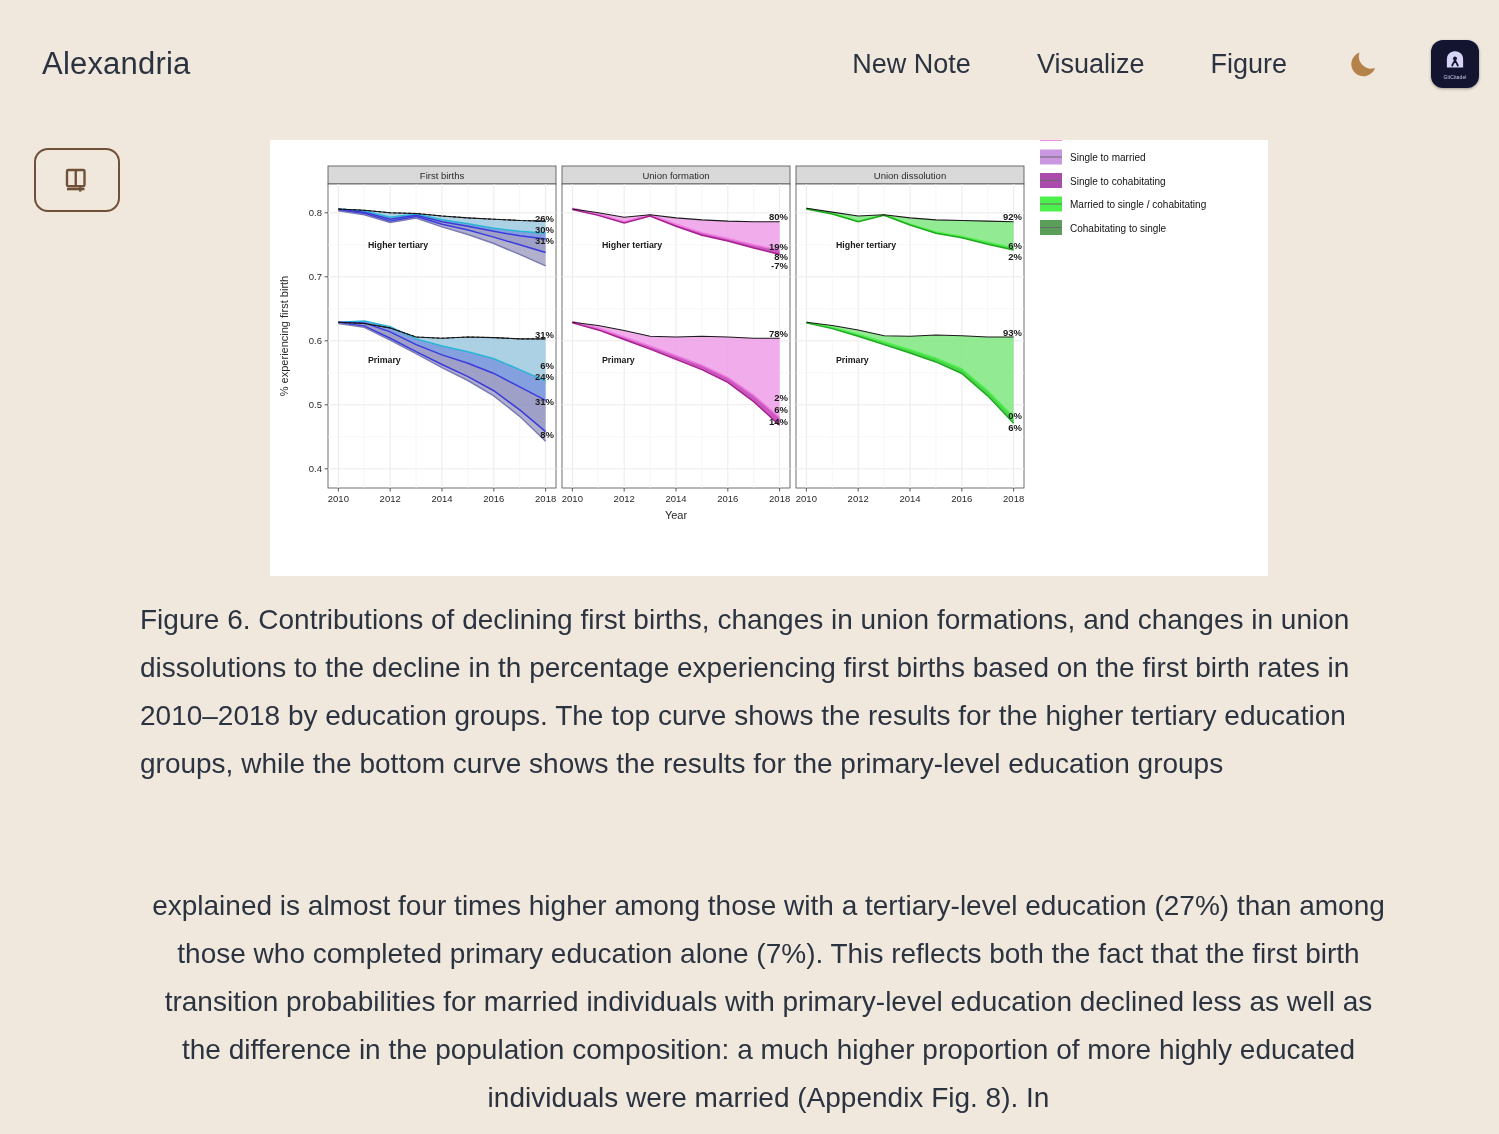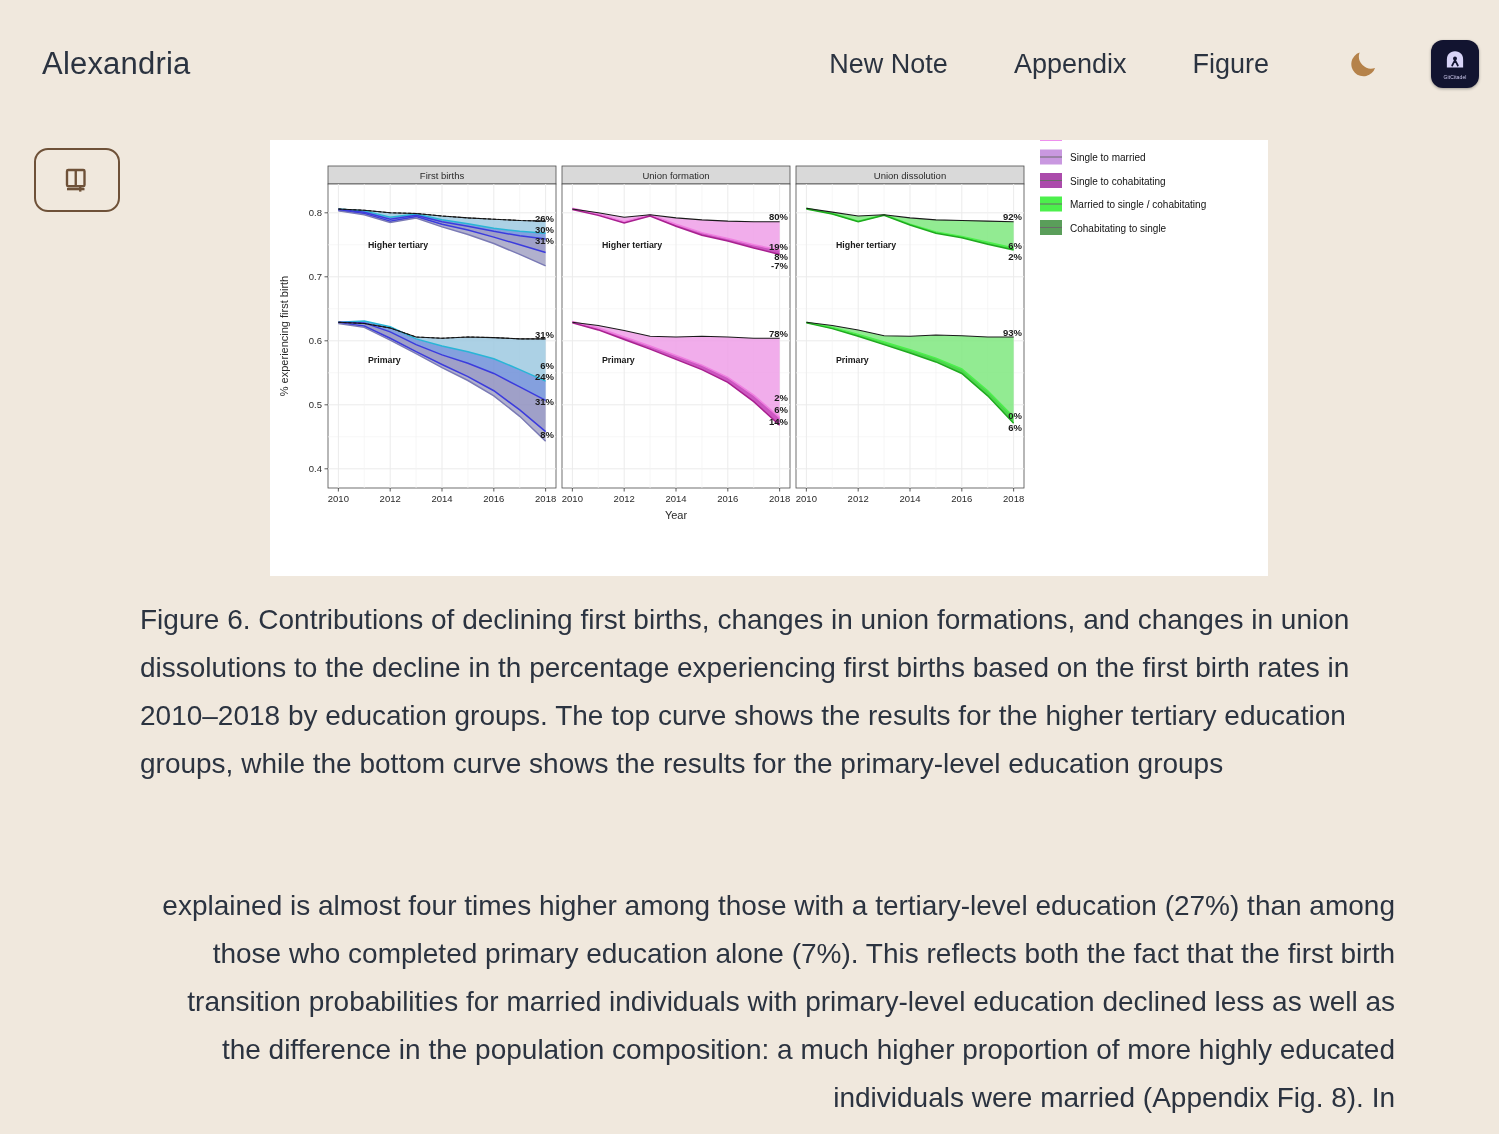--- a/index.html
+++ b/index.html
@@ -32,21 +32,21 @@
     font-weight: 400;
     letter-spacing: .2px;
     color: #2b3340;
     white-space: nowrap;
   }
   #navspacer { flex: 1 1 auto; }
   #navlinks {
     display: flex;
     align-items: center;
     gap: 66px;
-    margin-right: 72px;
+    margin-right: 54px;
   }
   .navlink {
     font-size: 27px;
     color: #2b3340;
     text-decoration: none;
     white-space: nowrap;
     cursor: pointer;
   }
   #theme-toggle {
     width: 44px; height: 44px;
@@ -112,32 +112,32 @@
   }
 
   
   #body-paragraph {
     position: absolute;
     left: 142px; top: 882px;
     width: 1253px;
     font-size: 28px;
     line-height: 48px;
     color: #2b3340;
-    text-align: right;
+    text-align: center;
   }
 </style>
 </head>
 <body>
 
 <div id="topbar">
   <div id="brand">Alexandria</div>
   <div id="navspacer"></div>
   <nav id="navlinks">
     <a class="navlink">New Note</a>
-    <a class="navlink">Appendix</a>
+    <a class="navlink">Visualize</a>
     <a class="navlink">Figure</a>
   </nav>
   <div id="theme-toggle">
     <svg width="34" height="34" viewBox="0 0 24 24">
       <path d="M20.5 14.8A8.6 8.6 0 0 1 9.6 3.9a8.6 8.6 0 1 0 10.9 10.9z" fill="#b5824a"></path>
     </svg>
   </div>
   <div id="app-logo">
     <svg class="logo-mark" width="26" height="26" viewBox="0 0 32 32">
       <path d="M16 4 C9.5 4 6 8.5 6 14 v10 h20 V14 C26 8.5 22.5 4 16 4 z" fill="#d8d4f7"></path>

